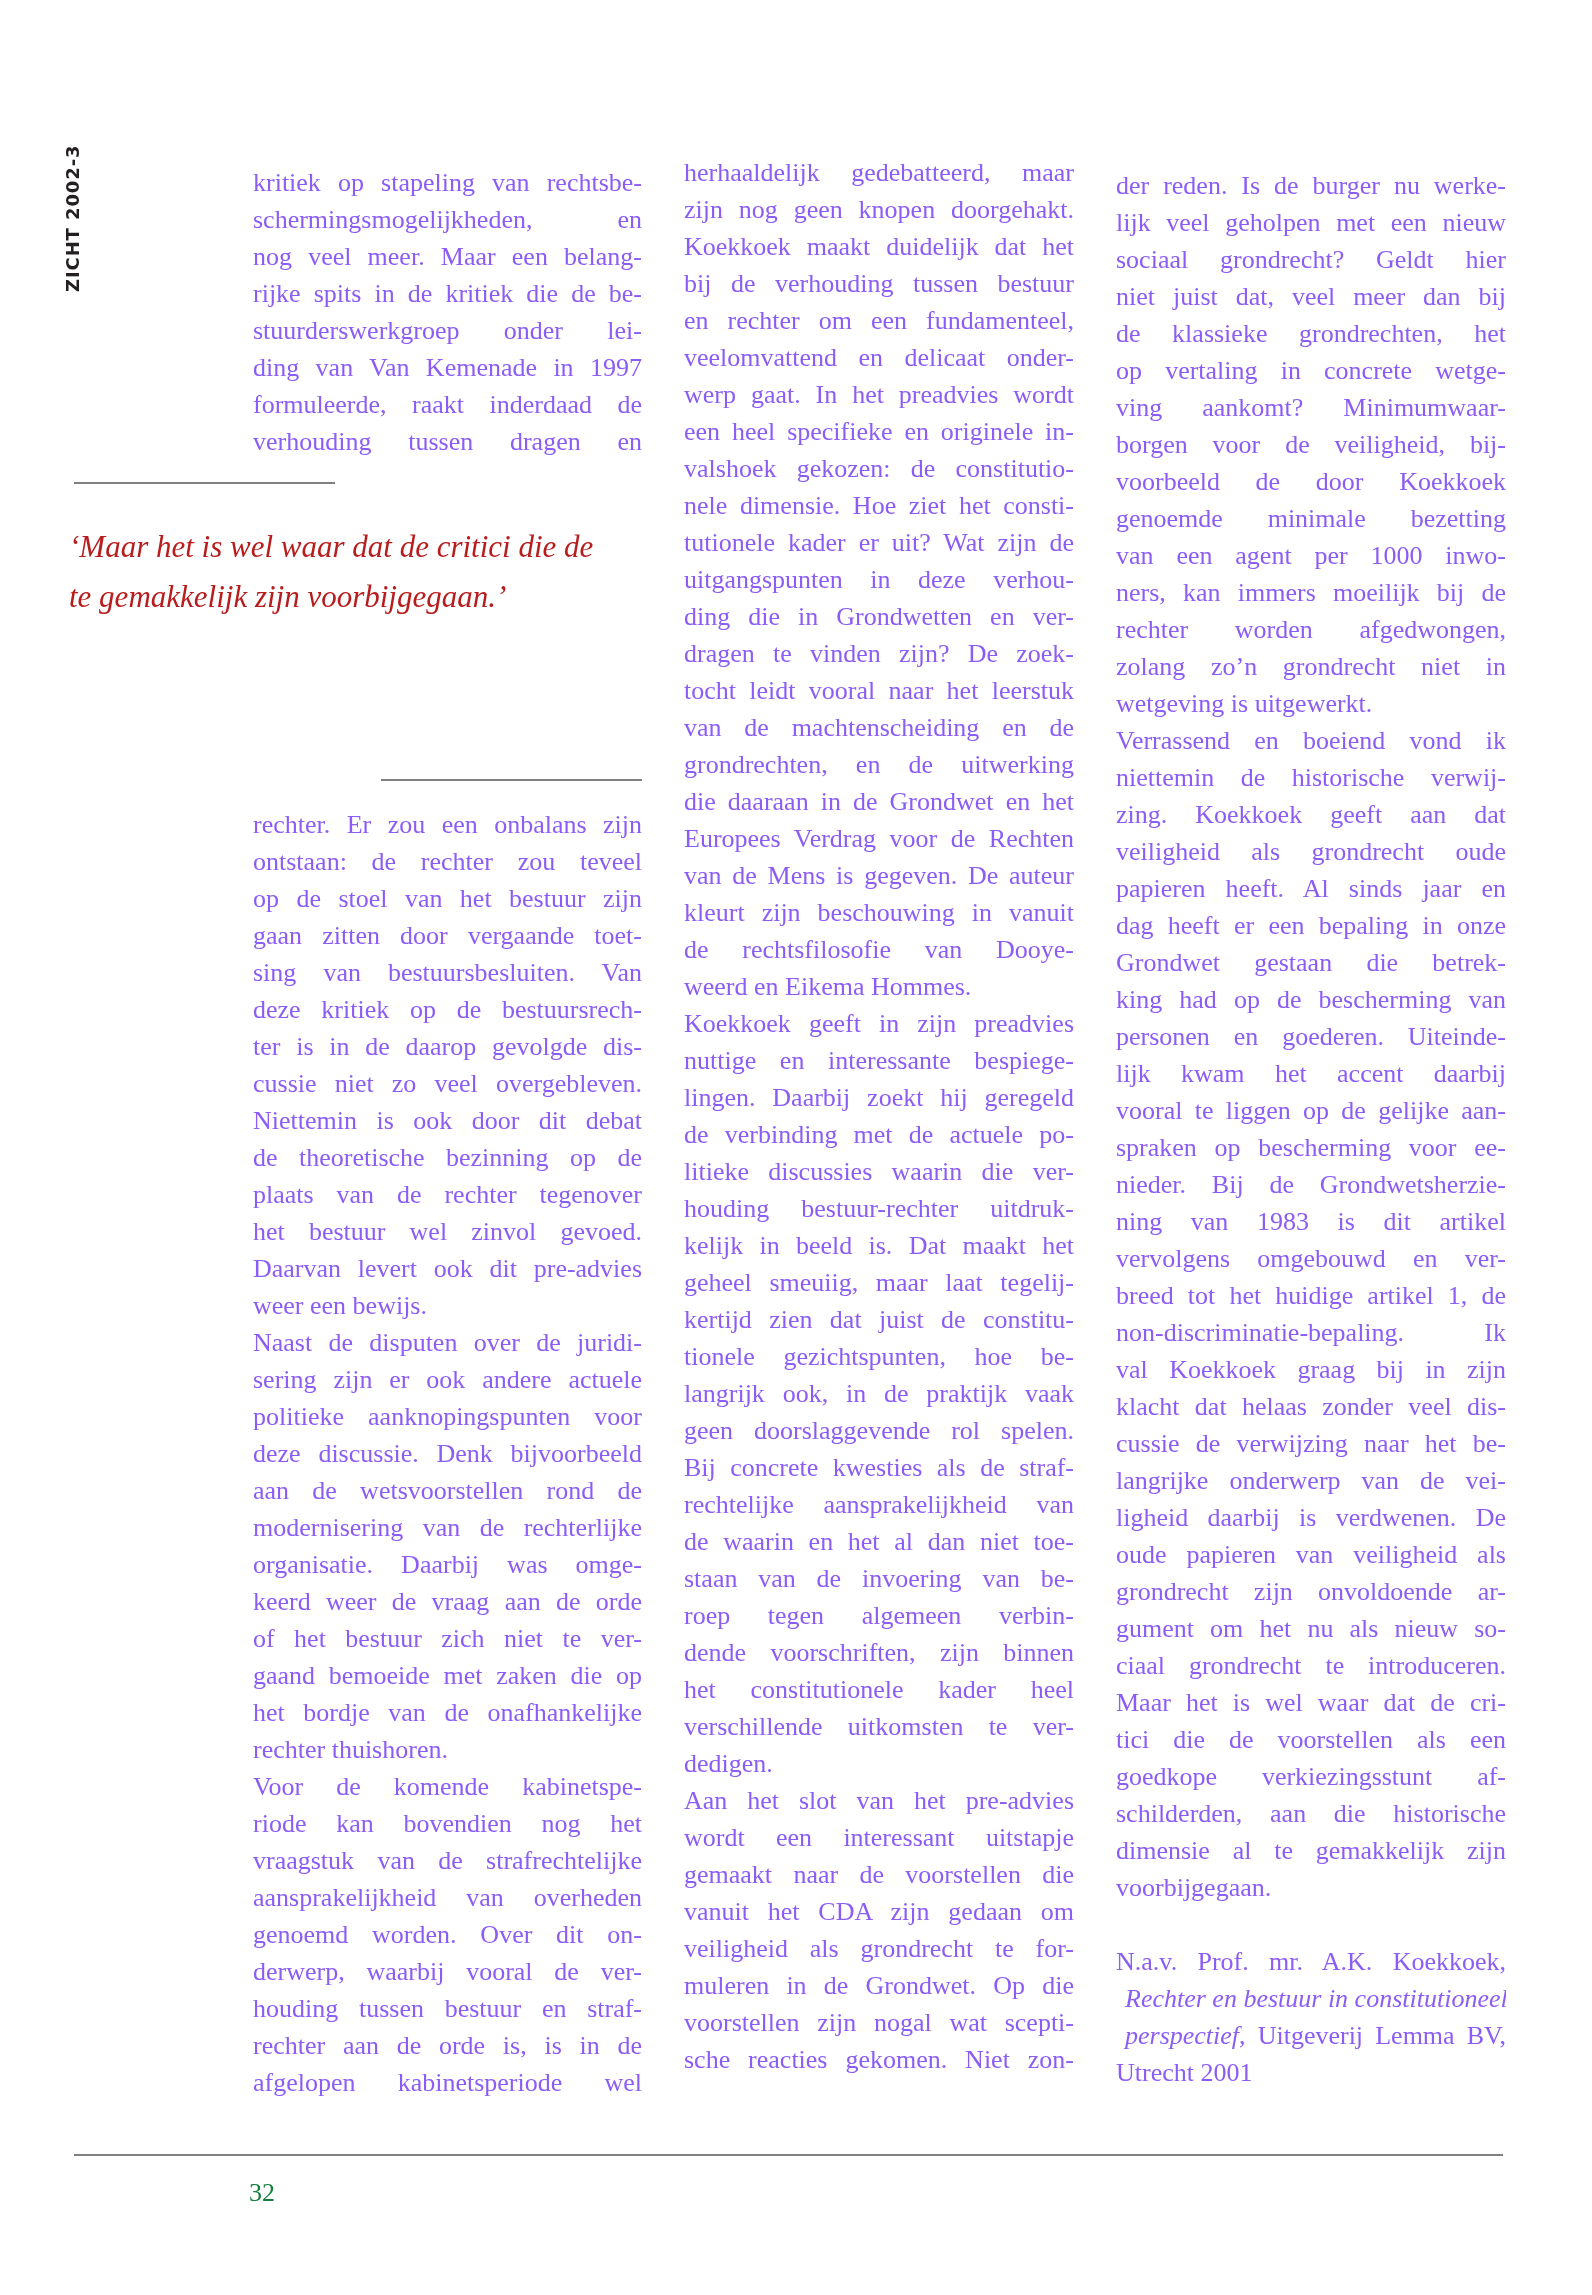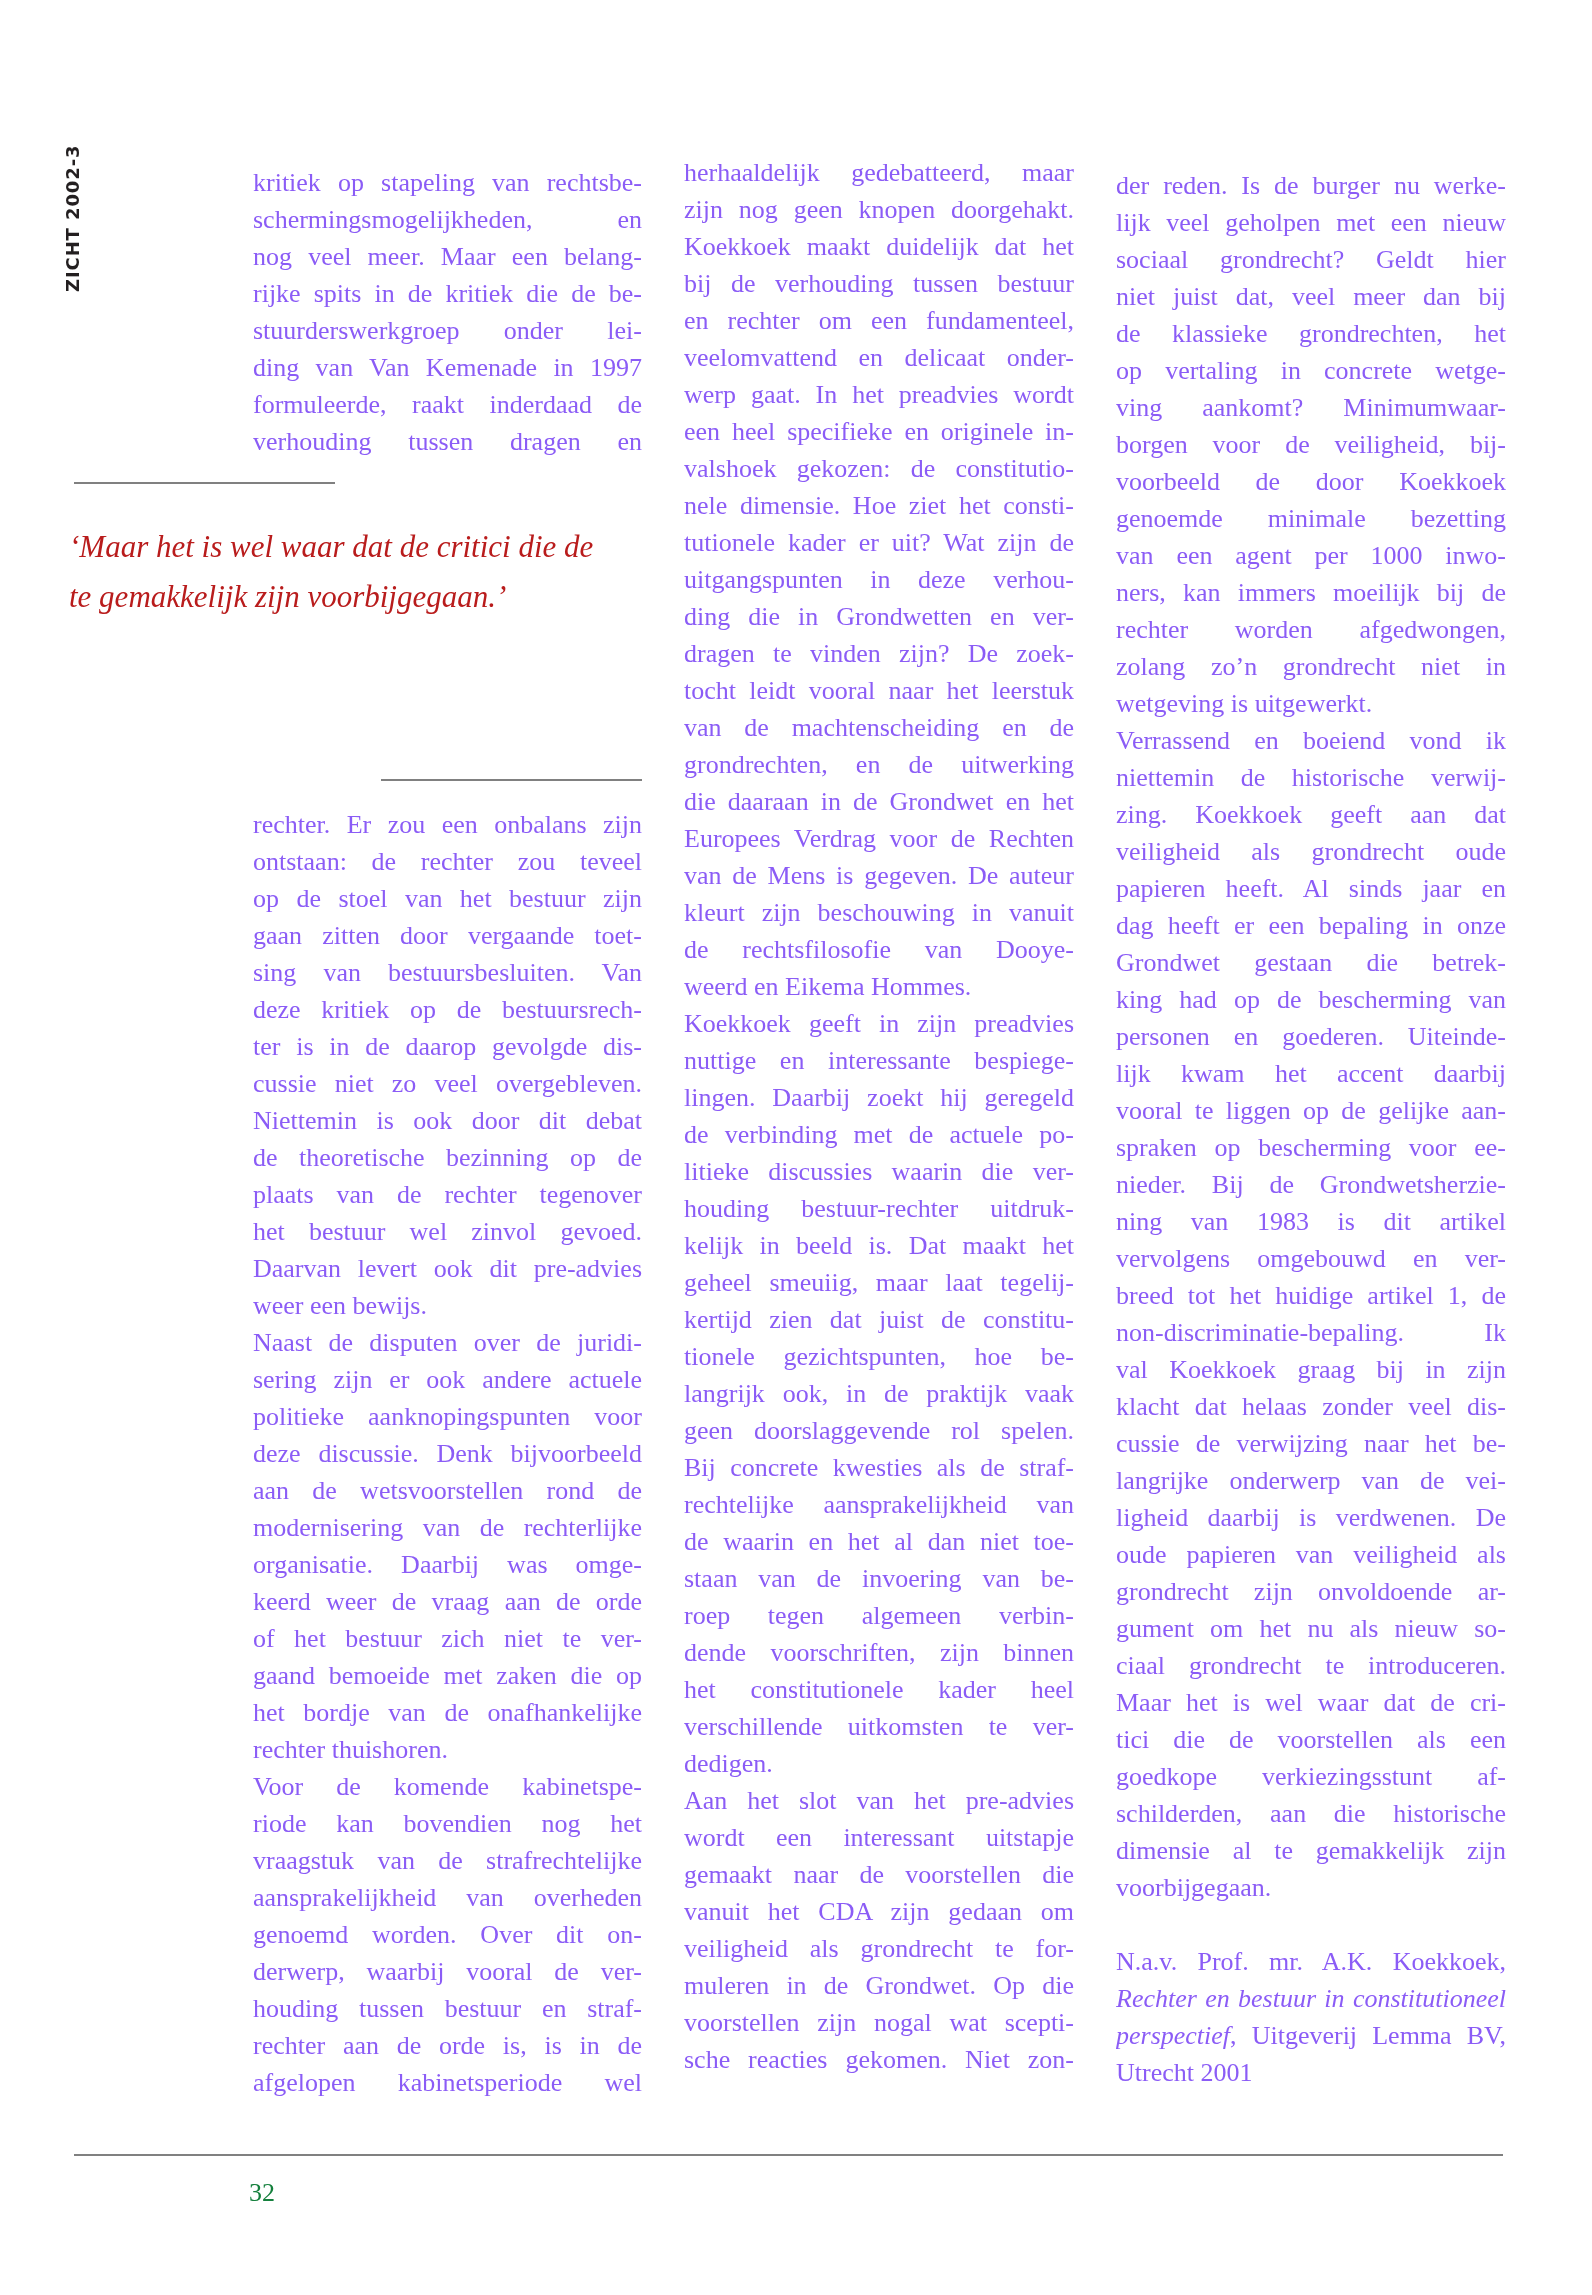--- a/index.html
+++ b/index.html
@@ -36,21 +36,21 @@
     #rule-footer { left: 74px; top: 2154px; width: 1429px; }
 
     .pullquote {
       position: absolute; left: 69px; top: 522px; width: 587px;
       font-family: "Liberation Serif", serif; font-style: italic;
       font-size: 31px; color: #b91c1c;
     }
     .pullquote .ln { display: block; height: 50px; line-height: 50px; white-space: nowrap; }
 
     .ref-gap { display: block; height: 37px; }
-    .it { font-style: italic; }
+    .it { font-style: italic; margin-left: 9px; }
 
     .page-number {
       position: absolute; left: 249px; top: 2178px;
       font-family: "Liberation Serif", serif; font-size: 26px; color: #15803d;
     }
   </style>
 </head>
 <body>
 
 <div class="page">

